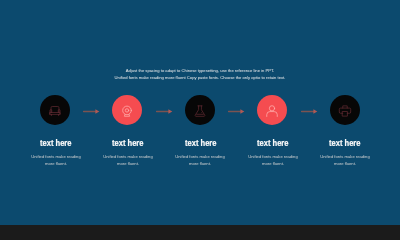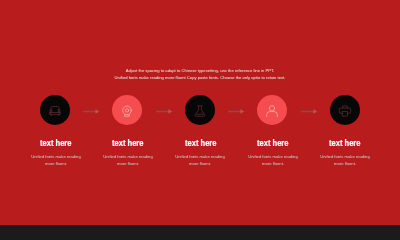--- a/index.html
+++ b/index.html
@@ -1,19 +1,19 @@
 <!DOCTYPE html>
 <html><head>
 <meta charset="utf-8">
 <style>
   html,body{margin:0;padding:0;}
   body{width:400px;height:225px;background:#1b1b1b;overflow:hidden;
        font-family:"Liberation Sans",sans-serif;
 }
-  .slide{position:relative;width:400px;height:225px;background:#b91c1c;}
+  .slide{position:relative;width:400px;height:225px;background:#0c4a6e;}
 
   .intro{position:absolute;left:0;top:66.5px;width:400px;text-align:center;}
   .intro-line{font-size:4.15px;line-height:7px;color:#ededed;white-space:nowrap;will-change:transform;}
 
   .step{position:absolute;top:0;width:120px;margin-left:-60px;text-align:center;}
   .circle{position:absolute;top:95px;left:45px;width:30px;height:30px;border-radius:50%;
           display:flex;align-items:center;justify-content:center;}
   .c-dark{background:#070707;}
   .c-red{background:#f54c50;}
   .title{position:absolute;top:137.5px;left:0.8px;width:120px;

